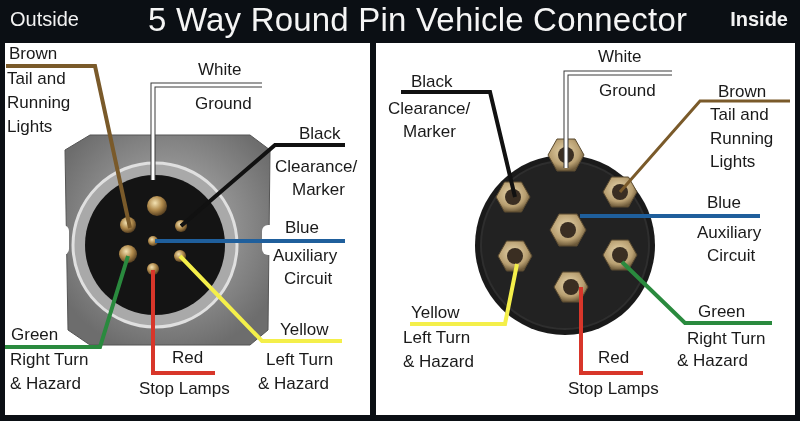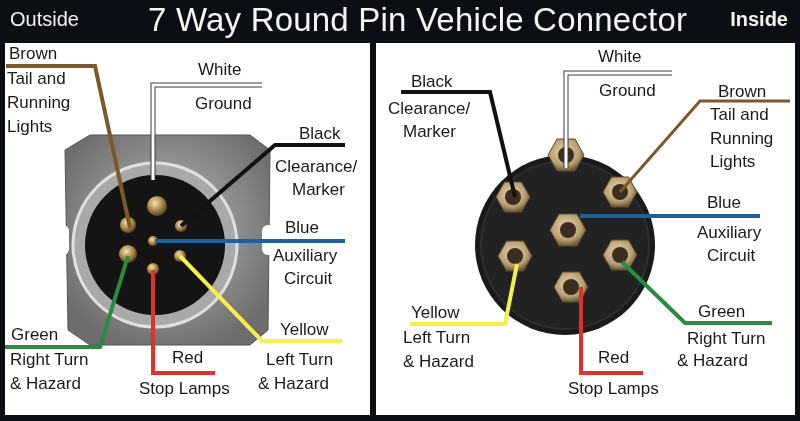--- a/index.html
+++ b/index.html
@@ -15,21 +15,21 @@
     .panel.right { left: 376px; top: 43px; width: 419px; height: 372px; }
     svg.art { position: absolute; left: 0; top: 0; width: 800px; height: 421px; }
     .lbl { position: absolute; color: #1a1a1a; font-size: 17px; line-height: 23px; white-space: nowrap; }
   </style>
 </head>
 <body>
 
 <div class="frame">
   <div class="header">
     <span class="hdr-left">Outside</span>
-    <span class="hdr-title">7 Way Round Pin Vehicle Connector</span>
+    <span class="hdr-title">5 Way Round Pin Vehicle Connector</span>
     <span class="hdr-right">Inside</span>
   </div>
 
   <div class="panel left"></div>
   <div class="panel right"></div>
 
   <svg class="art" viewBox="0 0 800 421">
     <defs>
       <radialGradient id="pinGold" cx="40%" cy="35%" r="65%">
         <stop offset="0%" stop-color="#f3e2b2"></stop>

